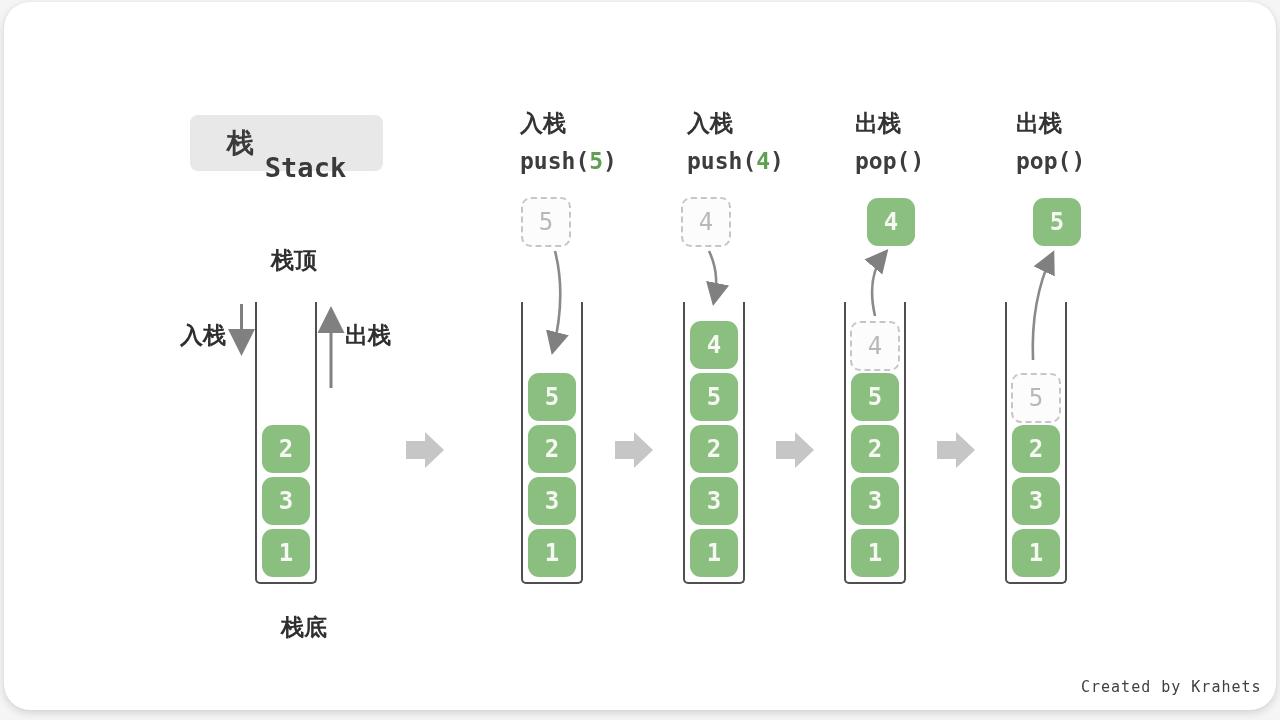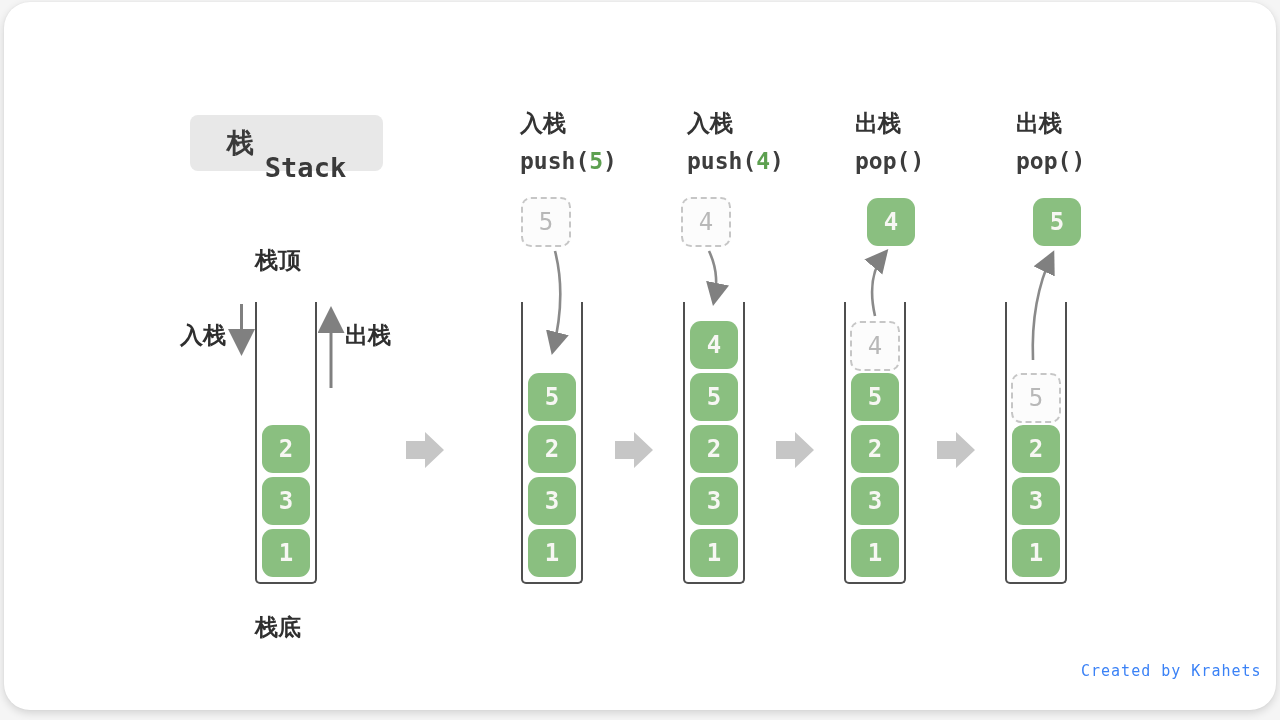--- a/index.html
+++ b/index.html
@@ -20,21 +20,21 @@
   }
   .t-zh { font:700 27px "Liberation Sans", sans-serif; color:#3a3a3a; }
   .t-en { font:600 27px "DejaVu Sans Mono", monospace; color:#3a3a3a;margin-top:48px; }
 
   .op { position:absolute; top:106px; display:flex; flex-direction:column; gap:9px; }
   .op-name { font:700 23px "Liberation Sans", sans-serif; color:#333333; }
   .op-code { font:600 23px "DejaVu Sans Mono", monospace; color:#3d3d3d; }
   .op-code .num { color:#5da050; font-weight:700; }
 
   .side-label { position:absolute; font:700 23px "Liberation Sans", sans-serif; color:#2f2f2f; }
-  .cap-label  { position:absolute; width:62px; text-align:left;
+  .cap-label  { position:absolute; width:62px; text-align:right;
                 font:700 23px "Liberation Sans", sans-serif; color:#2f2f2f; }
 
   .stack-box {
     position:absolute; top:300px; width:62px; height:282px; box-sizing:border-box;
     border-left:2px solid #4f4f4f; border-right:2px solid #4f4f4f;
     border-bottom:2px solid #4f4f4f; border-radius:0 0 5px 5px;
     background:transparent;
   }
   .block {
     position:absolute; width:48px; height:48px; border-radius:11px;
@@ -44,22 +44,22 @@
   }
   .ghost {
     position:absolute; width:50px; height:50px; box-sizing:border-box; border-radius:10px;
     border:2px dashed #c6c6c6; background:#fcfcfc; color:#b8b8b8;
     font:400 24px "DejaVu Sans Mono", monospace;
     display:flex; align-items:center; justify-content:center;
   }
   .overlay { position:absolute; left:0; top:0; pointer-events:none; }
 
   .watermark {
-    position:absolute; left:1077px; top:660px;
-    font:400 15px "DejaVu Sans Mono", monospace; color:#3b82f6; letter-spacing:1px;
+    position:absolute; left:1077px; top:676px;
+    font:400 15px "DejaVu Sans Mono", monospace; color:#404040; letter-spacing:1px;
   }
 </style>
 </head>
 <body>
 
 <div class="card">
 
   <div class="title-chip">
     <span class="t-zh">栈</span>
     <span class="t-en">Stack</span>
@@ -76,21 +76,21 @@
   <div class="op" style="left:851px">
     <div class="op-name">出栈</div>
     <div class="op-code"><span>pop(</span><span class="num"></span><span>)</span></div>
   </div>
   <div class="op" style="left:1012px">
     <div class="op-name">出栈</div>
     <div class="op-code"><span>pop(</span><span class="num"></span><span>)</span></div>
   </div>
 
   <div class="cap-label" style="left:251px; top:243px">栈顶</div>
-  <div class="cap-label" style="left:251px; top:610px">栈底</div>
+  <div class="cap-label" style="left:261px; top:610px">栈底</div>
   <div class="side-label" style="left:176px; top:318px">入栈</div>
   <div class="side-label" style="left:341px; top:318px">出栈</div>
 
   <div class="stack-box" style="left:251px"></div>
   <div class="stack-box" style="left:517px"></div>
   <div class="stack-box" style="left:679px"></div>
   <div class="stack-box" style="left:840px"></div>
   <div class="stack-box" style="left:1001px"></div>
 
   <div class="ghost" style="left:517px; top:195px">5</div>

